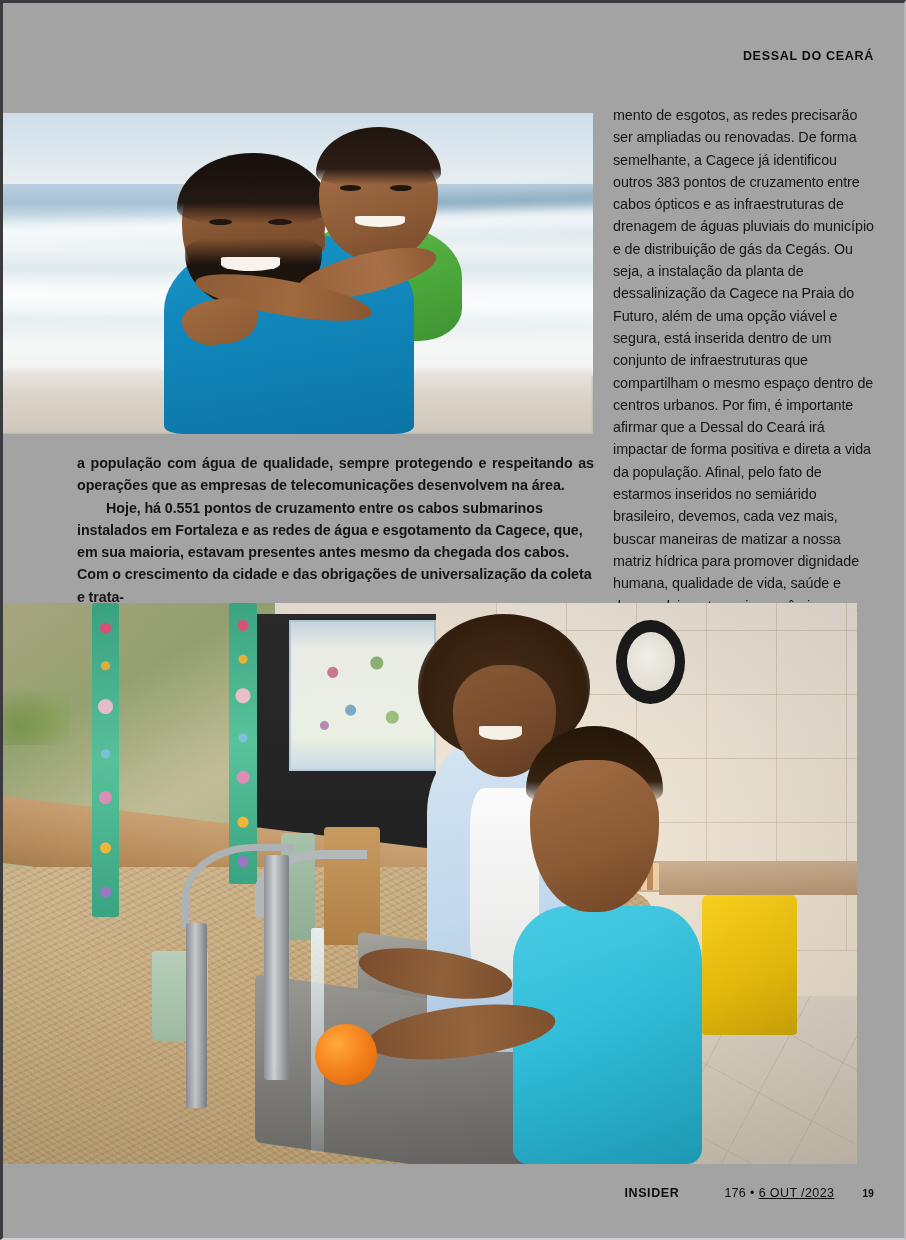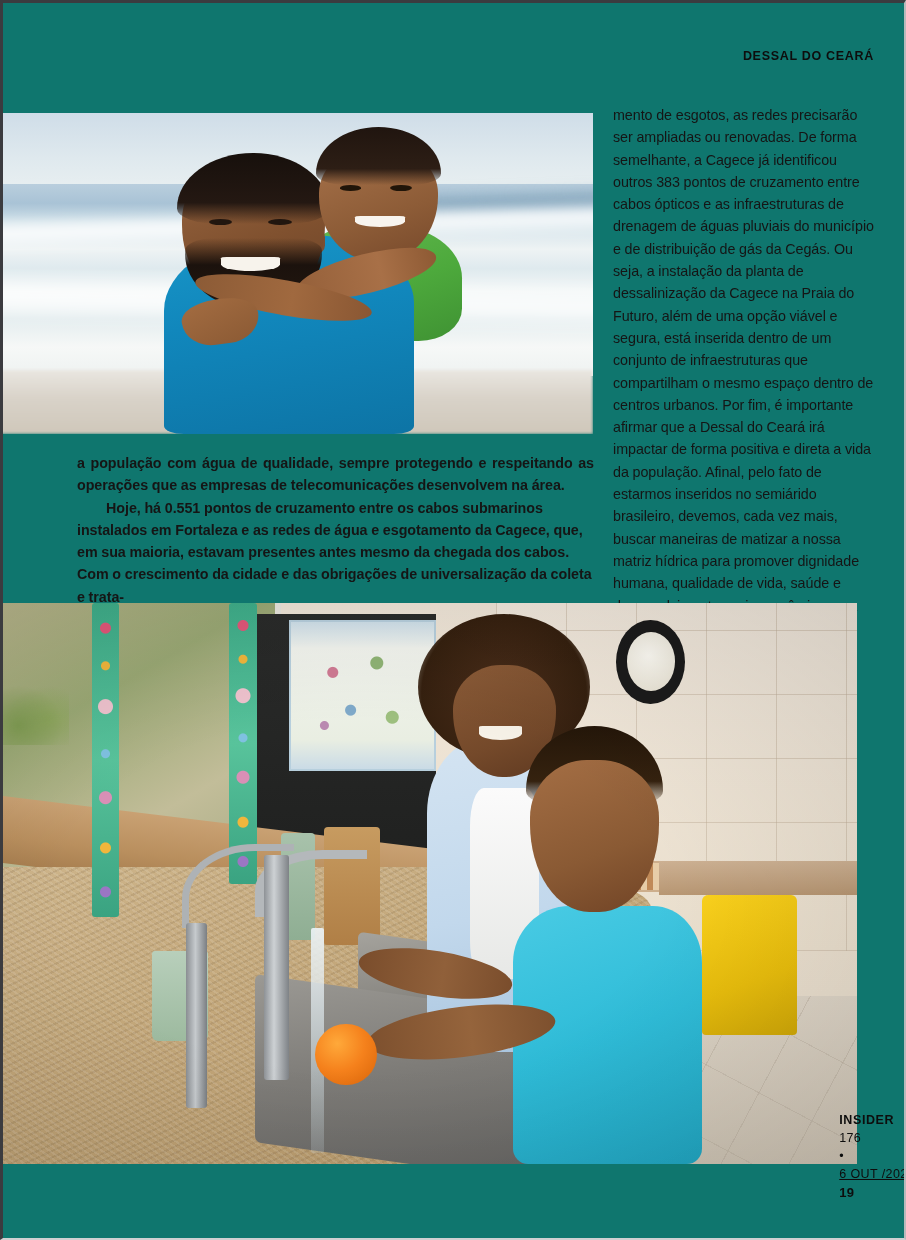--- a/index.html
+++ b/index.html
@@ -15,21 +15,21 @@
     color: #141414;
     position: relative;
     overflow: hidden;
   }
 
   .page {
     position: absolute;
     left: 0; top: 0;
     width: 906px;
     height: 1240px;
-    background: #0f766e;
+    background: #a3a3a3;
     border-left: 3px solid #3b3b3f;
     border-top: 3px solid #3b3b3f;
     border-right: 2px solid #b9b9bb;
     border-bottom: 2px solid #d0d0d2;
     overflow: hidden;
   }
 
   
   .running-head {
     position: absolute;
@@ -458,27 +458,26 @@
     position: absolute;
     right: 30px;
     bottom: 38px;
     font-size: 12.5px;
     color: #0d0d0d;
     letter-spacing: 0.25px;
     white-space: nowrap;
     display: flex;
     align-items: baseline;
     gap: 4px;
-    flex-direction: column;
   }
   .footer .brand { font-weight: 700; letter-spacing: 0.6px; }
   .footer .issue { font-weight: 400; margin-left: 41px; }
   .footer .sep { font-weight: 400; }
   .footer .date { font-weight: 400; letter-spacing: 0.4px; text-decoration: underline; }
-  .footer .pageno { font-weight: 700; margin-left: 16px; font-size: 13px; }
+  .footer .pageno { font-weight: 700; margin-left: 24px; font-size: 10px; }
 </style>
 </head>
 <body>
 
 <div class="page">
 
   <div class="running-head">DESSAL DO CEARÁ</div>
 
   <figure class="figure fig-top">
     <div class="photo">

